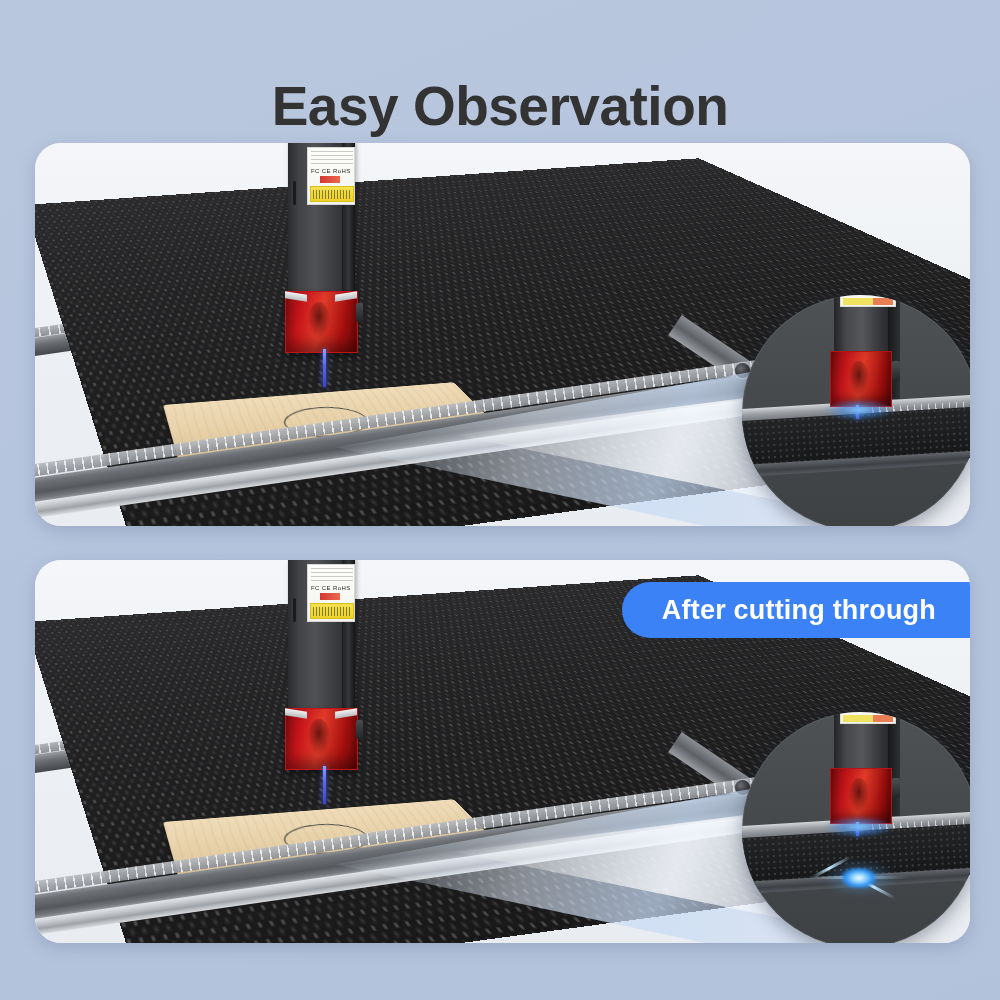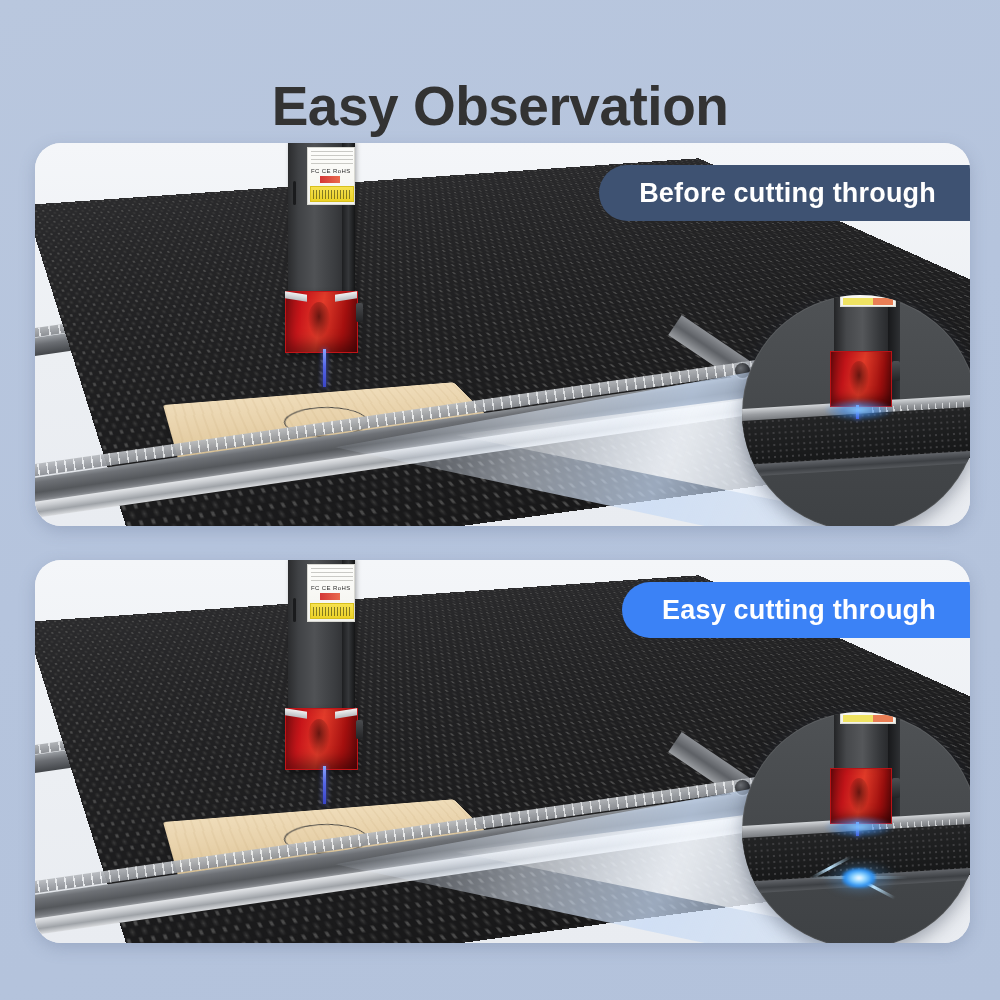--- a/index.html
+++ b/index.html
@@ -349,21 +349,20 @@
       <div class="m-lowrail"></div>
       <div class="m-tower"></div>
       <div class="m-tower-edge"></div>
       <div class="m-label"></div>
       <div class="m-red"></div>
       <div class="m-nub"></div>
       <div class="m-beam"></div>
       <div class="glow-top"></div>
     </div>
 
-    <div class="badge badge-before">Before cutting through</div>
   </div>
 </div>
 
 <div class="card card-2">
   <div class="photo">
 
     <div class="machine">
       <div class="rail-rear"></div>
       <div class="ruler-rear"></div>
       <div class="bed"></div>
@@ -413,15 +412,15 @@
       <div class="glow-top"></div>
       <div class="glow-burst">
         <div class="halo"></div>
         <div class="ray r3"></div>
         <div class="ray r1"></div>
         <div class="ray r2"></div>
         <div class="core"></div>
       </div>
     </div>
 
-    <div class="badge badge-after">Easy cutting through</div>
+    <div class="badge badge-after">After cutting through</div>
   </div>
 </div>
 
 </body></html>

